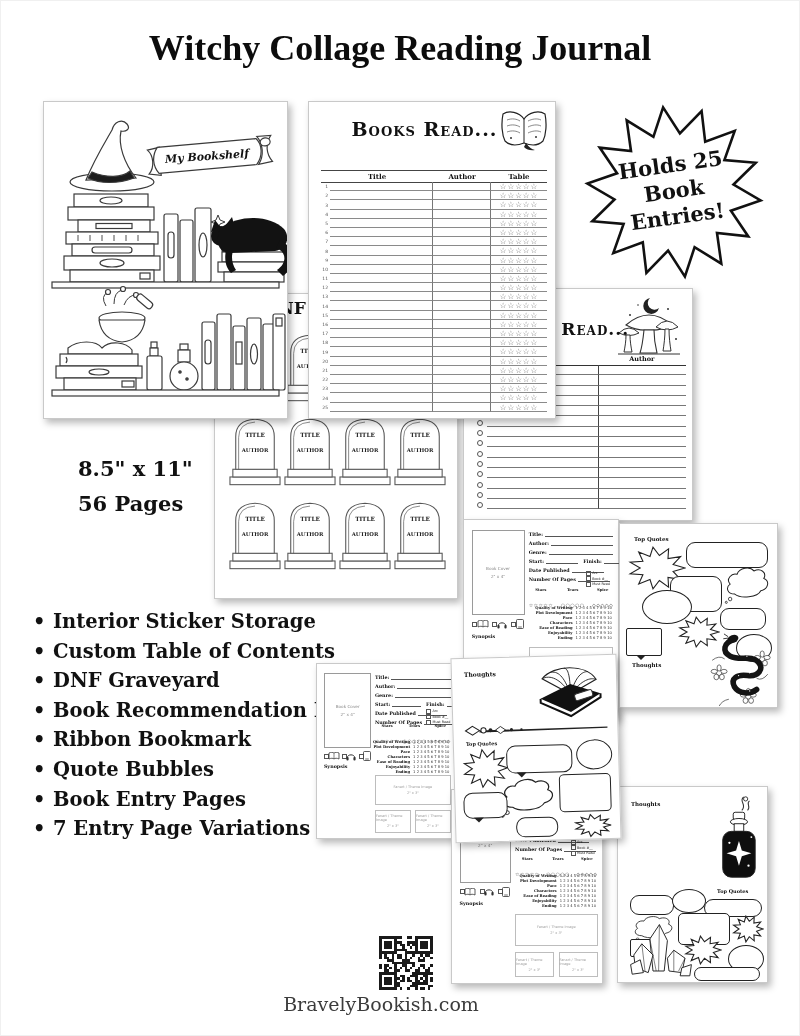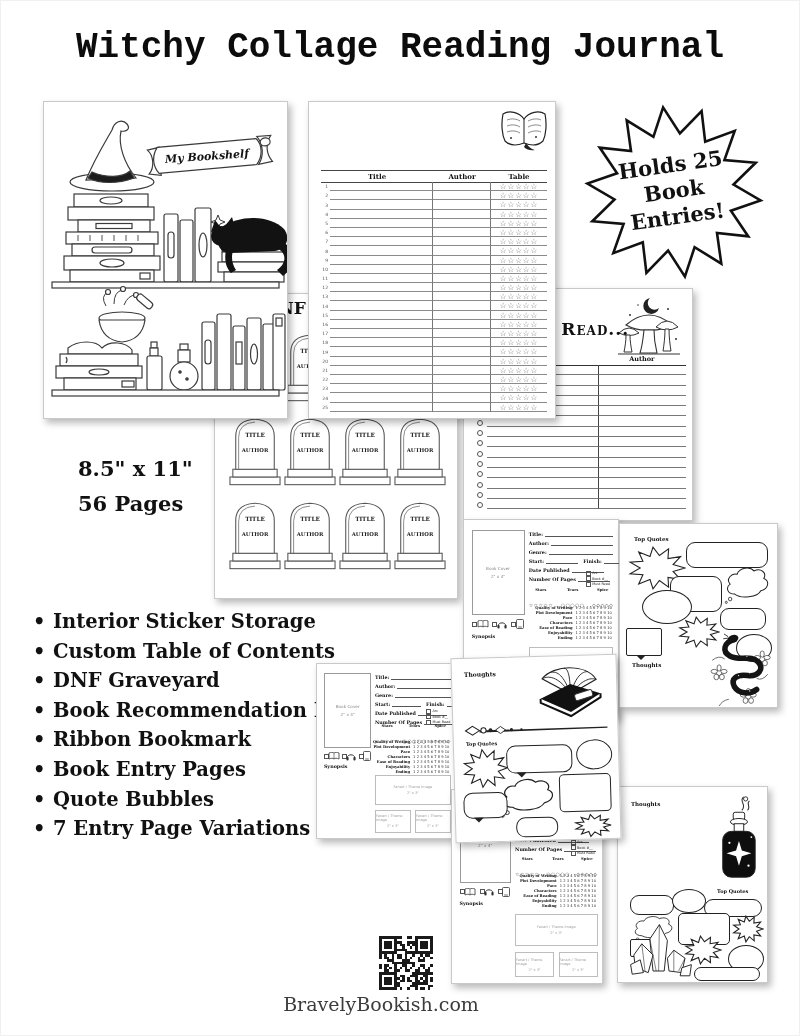--- a/index.html
+++ b/index.html
@@ -1,20 +1,20 @@
 <!DOCTYPE html>
 <html><head>
 <meta charset="utf-8">
 <style>
   html,body{margin:0;padding:0;background:#fff;}
   .canvas{position:relative;width:800px;height:1036px;background:#fff;overflow:hidden;
           font-family:"DejaVu Sans",sans-serif;color:#111;border:1px solid #f0f0f0;box-sizing:border-box;}
   .witchy{font-family:"DejaVu Serif",serif;font-weight:bold;}
   .main-title{position:absolute;top:26px;left:0;width:100%;text-align:center;margin:0;
-              font-family:Liberation Mono, monospace;font-weight:bold;font-size:36px;color:#0c0c0c;}
+              font-family:Liberation Serif, serif;font-weight:bold;font-size:36px;color:#0c0c0c;}
   
   .page{position:absolute;background:#fff;border:1px solid #c9c9c9;box-shadow:3px 4px 7px rgba(0,0,0,.28);box-sizing:border-box;}
   .p1{left:42px;top:100px;width:245px;height:318px;z-index:3;}
   .p2{left:307px;top:100px;width:248px;height:318px;z-index:3;}
   .p5{left:213px;top:292px;width:244px;height:306px;z-index:1;}
   .p4{left:462px;top:287px;width:230px;height:233px;z-index:2;}
   .p6{left:462px;top:518px;width:156px;height:200px;z-index:4;}
   .p11{left:618px;top:522px;width:159px;height:185px;z-index:4;}
   .p7{left:315px;top:662px;width:140px;height:176px;z-index:4;}
   .p9{left:450px;top:788px;width:152px;height:195px;z-index:4;}
@@ -352,20 +352,21 @@
           <span class="tbr-tl">
             <span class="tbr-dot"></span>
             <span class="tbr-line"></span>
           </span>
                <span class="tbr-al"></span>
         </div>
       </div>
   </div>
 
   <div class="page p2">
+    <div class="p2-title">Books Read...</div>
     <svg class="p2-book" width="50" height="48" viewBox="0 0 50 48">
       <path d="M25,12 C20,5 10,3 4,7 C2,17 3,28 6,34 C12,40 20,38 25,36 C30,38 38,40 44,34 C47,28 48,17 46,7 C40,3 30,5 25,12 Z" fill="#fff" stroke="#222" stroke-width="1.2"></path>
       <line x1="25" y1="12" x2="25" y2="36" stroke="#222" stroke-width="1"></line>
       <path d="M8,13 C13,11 18,12 21,14 M8,19 C13,17 18,18 21,20 M8,25 C13,23 18,24 21,26" fill="none" stroke="#555" stroke-width=".7"></path>
       <path d="M29,14 C33,12 38,11 42,13 M29,20 C33,18 38,17 42,19 M29,26 C33,24 38,23 42,25" fill="none" stroke="#555" stroke-width=".7"></path>
       <circle cx="12" cy="31" r="1" fill="#333"></circle>
         <circle cx="37" cy="30" r="1" fill="#333"></circle>
       <path d="M27,36 q4,6 9,7 q-7,1 -11,-3 Z" fill="#222"></path>
     </svg>
     <div class="br-head">
@@ -641,22 +642,22 @@
     <div>8.5" x 11"</div>
     <div>56 Pages</div>
   </div>
 
   <ul class="features witchy" id="features">
       <li>Interior Sticker Storage</li>
       <li>Custom Table of Contents</li>
       <li>DNF Graveyard</li>
       <li>Book Recommendation List</li>
       <li>Ribbon Bookmark</li>
+      <li>Quote Bubbles</li>
       <li>Book Entry Pages</li>
-      <li>Quote Bubbles</li>
       <li>7 Entry Page Variations</li>
     </ul>
 
   <div class="page entry p6" id="entry-a">
   <div class="cover">
         <span>Book Cover</span>
         <span>2" x 4"</span>
       </div>
   <div class="efields">
     <div class="fld">

